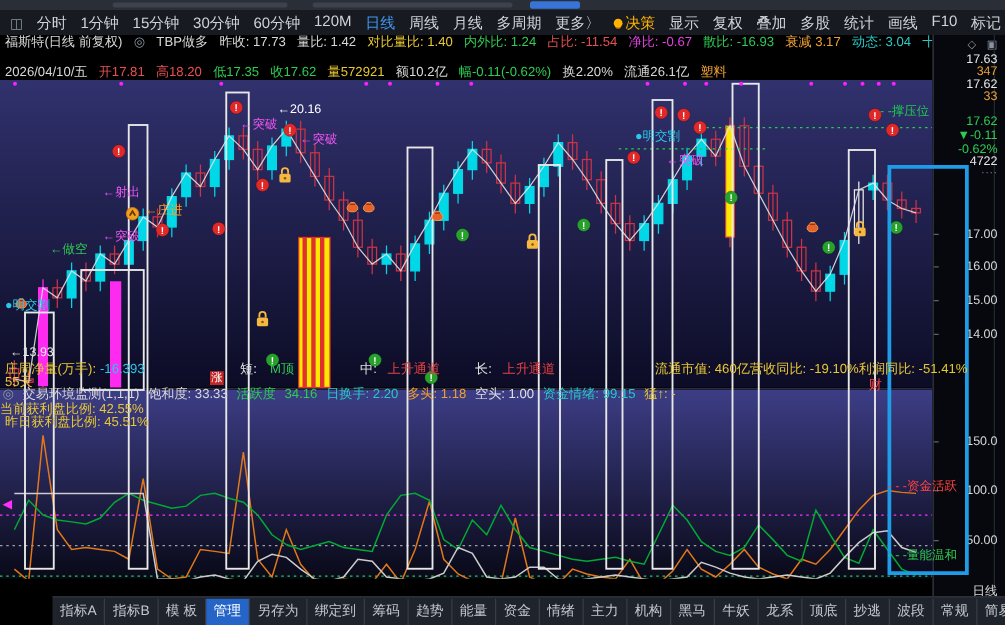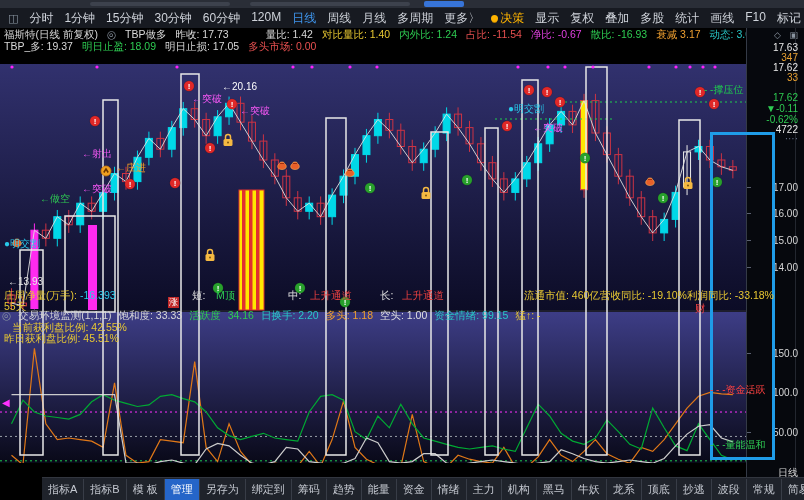--- a/index.html
+++ b/index.html
@@ -71,35 +71,42 @@
         <span><span>F10</span></span>
         <span><span>标记</span></span>
       </span>
   </div>
 
   <div class="inforow" id="row1">
       <span style="color: rgb(216, 216, 216);">福斯特(日线 前复权)</span>
       <span style="color: rgb(138, 148, 160);">◎</span>
       <span style="color: rgb(216, 216, 216);">TBP做多</span>
       <span style="color: rgb(216, 216, 216);">昨收: 17.73</span>
-      <span style="color: rgb(216, 216, 216); margin-left: 28px;">量比: 1.42</span>
+      <span style="color: rgb(216, 216, 216);">量比: 1.42</span>
       <span style="color: rgb(232, 200, 50);">对比量比: 1.40</span>
       <span style="color: rgb(46, 204, 82); text-align: center;">内外比: 1.24</span>
       <span style="color: rgb(232, 80, 80);">占比: -11.54</span>
       <span style="color: rgb(224, 64, 224);">净比: -0.67</span>
       <span style="color: rgb(46, 204, 82);">散比: -16.93</span>
       <span style="color: rgb(240, 160, 48);">衰减 3.17</span>
       <span style="color: rgb(40, 200, 200);">动态: 3.04</span>
       <span style="color: rgb(40, 200, 200);">十日: 3.02</span>
     </div>
-  <div class="inforow" id="row2">
-      <span style="color: rgb(216, 216, 216);">TBP_多: 19.37</span>
-      <span style="color: rgb(46, 204, 82);">明日止盈: 18.09</span>
-      <span style="color: rgb(216, 216, 216);">明日止损: 17.05</span>
-      <span style="color: rgb(232, 80, 80);">多头市场: 0.00</span>
+  <div class="inforow" id="row3">
+      <span style="color: rgb(216, 216, 216);">2026/04/10/五</span>
+      <span style="color: rgb(232, 80, 80);">开17.81</span>
+      <span style="color: rgb(232, 80, 80);">高18.20</span>
+      <span style="color: rgb(46, 204, 82);">低17.35</span>
+      <span style="color: rgb(46, 204, 82);">收17.62</span>
+      <span style="color: rgb(232, 200, 50);">量572921</span>
+      <span style="color: rgb(216, 216, 216);">额10.2亿</span>
+      <span style="color: rgb(46, 204, 82);">幅-0.11(-0.62%)</span>
+      <span style="color: rgb(216, 216, 216);">换2.20%</span>
+      <span style="color: rgb(216, 216, 216);">流通26.1亿</span>
+      <span style="color: rgb(240, 160, 48);">塑料</span>
     </div>
 
   <svg id="plot" width="746" height="399">
       <defs>
         <linearGradient id="gmain" x1="0" y1="0" x2="0" y2="1">
           <stop offset="0" stop-color="#31316e"></stop>
           <stop offset="1" stop-color="#0c0c26"></stop>
         </linearGradient>
         <linearGradient id="glow" x1="0" y1="0" x2="0" y2="1">
           <stop offset="0" stop-color="#3d3d86"></stop>
@@ -407,38 +414,38 @@
       <span style="color: rgb(232, 200, 50); left: 4px;">庄周净量(万手):</span>
       <span style="color: rgb(40, 200, 232); left: 80px;">-16.393</span>
       <span style="color: rgb(224, 224, 224); left: 192px;">短:</span>
       <span style="color: rgb(46, 204, 82); left: 216px;">M顶</span>
       <span style="color: rgb(224, 224, 224); left: 288px;">中:</span>
       <span style="color: rgb(232, 64, 64); left: 310px;">上升通道</span>
       <span style="color: rgb(224, 224, 224); left: 380px;">长:</span>
       <span style="color: rgb(232, 64, 64); left: 402px;">上升通道</span>
       <span style="color: rgb(232, 200, 50); left: 524px;">流通市值: 460亿</span>
       <span style="color: rgb(232, 200, 50); left: 600px;">营收同比: -19.10%</span>
-      <span style="color: rgb(232, 200, 50); left: 687px;">利润同比: -33.18%</span>
+      <span style="color: rgb(232, 200, 50); left: 687px;">利润同比: -51.41%</span>
     </div>
   <div class="ovl" style="top:301px;left:4px;color:#e8c832;">55天</div>
   <div class="ovl badge" style="top:297px;left:168px;">涨</div>
   <div class="ovl" style="top:303px;left:695px;color:#ff4444;">财</div>
   <div class="ovl rowflex" id="ovl-c" style="top:310px;left:2px;width:740px;">
       <span style="color: rgb(138, 148, 160);">◎</span>
       <span style="color: rgb(216, 216, 216);">交易环境监测(1,1,1)</span>
       <span style="color: rgb(216, 216, 216);">饱和度: 33.33</span>
       <span style="color: rgb(46, 204, 82);">活跃度</span>
       <span style="color: rgb(46, 204, 82);">34.16</span>
       <span style="color: rgb(40, 200, 200);">日换手: 2.20</span>
       <span style="color: rgb(240, 160, 48);">多头: 1.18</span>
       <span style="color: rgb(224, 224, 224);">空头: 1.00</span>
       <span style="color: rgb(40, 200, 200);">资金情绪: 99.15</span>
       <span style="color: rgb(232, 200, 50);">猛↑: -</span>
     </div>
-  <div class="ovl" style="top:322px;left:12px;color:#e8c832;">当前获利盘比例: 42.55%</div>
+  <div class="ovl" style="top:322px;left:0;color:#e8c832;">当前获利盘比例: 42.55%</div>
   <div class="ovl" style="top:333px;left:4px;color:#e8c832;">昨日获利盘比例: 45.51%</div>
   <div class="ovl" style="top:84px;left:704px;color:#1fcc4f;font-size:10px;">- -撑压位</div>
   <div class="ovl" style="top:384px;left:710px;color:#ff4040;font-size:10px;">- - -资金活跃</div>
   <div class="ovl" style="top:439px;left:710px;color:#2ecc52;font-size:10px;">- - -量能温和</div>
 
   <div class="bluebox" id="bluebox"></div>
 
   <div class="bottombar">
     <span id="tabs" style="display:flex;">
         <span class="tab">指标A</span>

